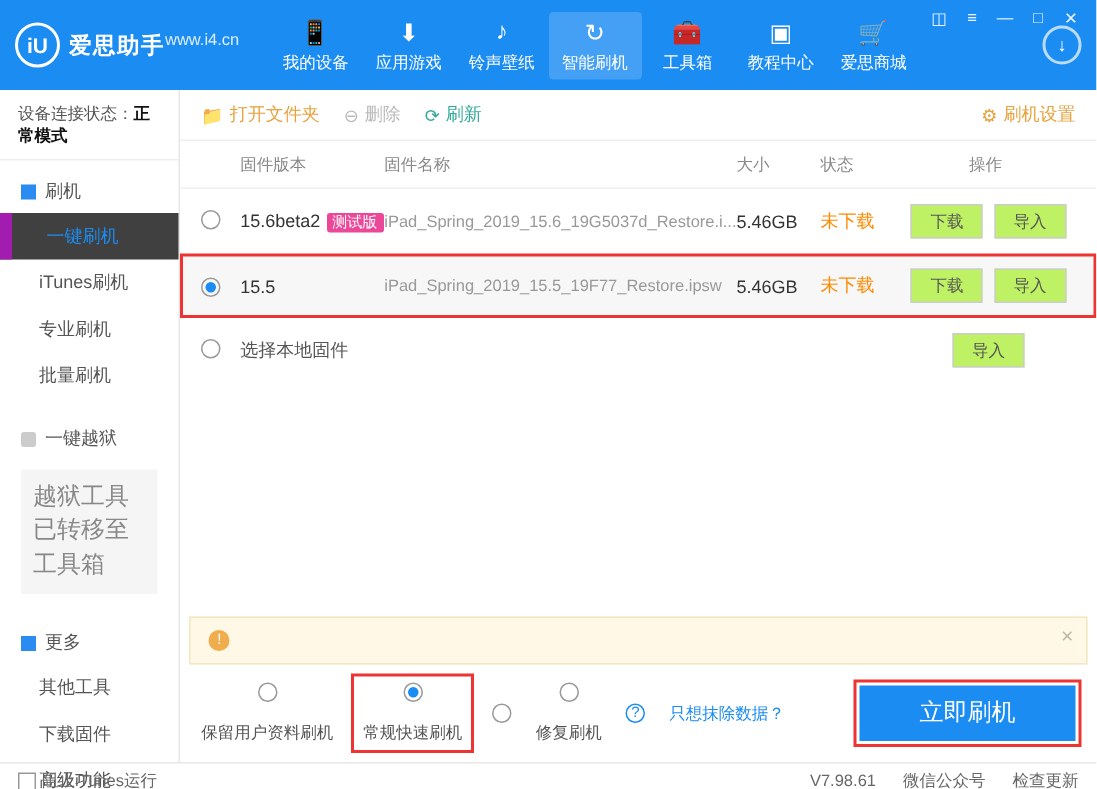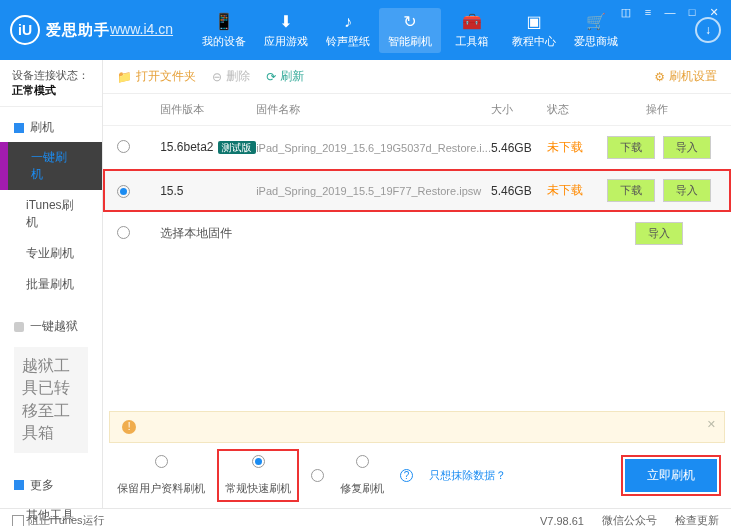--- a/index.html
+++ b/index.html
@@ -2,21 +2,21 @@
 <html><head>
 <meta charset="utf-8">
 <style>
   * { margin: 0; padding: 0; box-sizing: border-box; font-family: "Microsoft YaHei", Arial, sans-serif; }
   body { width: 731px; height: 526px; background: #fff; font-size: 12px; color: #333; overflow: hidden; }
 
   .titlebar { height: 60px; background: linear-gradient(#1b8cf2,#1b8cf2); color: #fff; display: flex; align-items: center; padding: 0 10px; }
   .logo { width: 30px; height: 30px; border: 2px solid #fff; border-radius: 50%; display: flex; align-items: center; justify-content: center; font-weight: bold; font-size: 14px; margin-right: 6px; }
   .brand { display: flex; flex-direction: row; margin-right: 20px; }
   .brand-name { font-size: 15px; font-weight: bold; letter-spacing: 1px; }
-  .brand-url { font-size: 14px; opacity: .85; text-decoration: underline; }
+  .brand-url { font-size: 11px; opacity: .85; }
   .nav { display: flex; gap: 0; flex: 1; }
   .nav-item { width: 62px; text-align: center; cursor: pointer; padding: 4px 0; }
   .nav-item.active { background: rgba(255,255,255,.18); border-radius: 3px; }
   .nav-icon { height: 20px; display: flex; align-items: center; justify-content: center; font-size: 16px; }
   .nav-label { font-size: 11px; margin-top: 2px; }
   .win-controls { display: flex; gap: 8px; position: absolute; right: 10px; top: 6px; font-size: 11px; }
   .win-btn { width: 14px; height: 14px; cursor: pointer; opacity: .9; text-align: center; }
   .dl-circle { width: 26px; height: 26px; border: 2px solid rgba(255,255,255,.7); border-radius: 50%; display: flex; align-items: center; justify-content: center; cursor: pointer; margin-left: 8px; }
 
   .body { display: flex; height: 448px; }
@@ -35,46 +35,46 @@
 
   .main { flex: 1; display: flex; flex-direction: column; }
   .toolbar { height: 34px; border-bottom: 1px solid #eee; display: flex; align-items: center; padding: 0 14px; gap: 16px; color: #666; }
   .tool-link { display: flex; align-items: center; gap: 4px; cursor: pointer; }
   .tool-link.orange { color: #e6a23c; }
   .tool-right { margin-left: auto; color: #e6a23c; display: flex; align-items: center; gap: 4px; cursor: pointer; }
   .gear { color: #e6a23c; }
 
   .thead { display: flex; padding: 8px 14px; color: #888; font-size: 11px; border-bottom: 1px solid #f0f0f0; }
   .c-radio { width: 26px; }
-  .c-ver { width: 96px; margin-left: 17px; }
+  .c-ver { width: 96px; }
   .c-name { flex: 1; }
   .c-size { width: 56px; text-align: left; }
   .c-state { width: 50px; }
   .c-ops { width: 120px; text-align: center; }
 
   .row { display: flex; align-items: center; padding: 10px 14px; font-size: 12px; }
   .row.selected { outline: 2px solid #e33; outline-offset: -2px; background: #f7f7f7; }
   .radio { width: 13px; height: 13px; border: 1px solid #999; border-radius: 50%; display: inline-flex; align-items: center; justify-content: center; cursor: pointer; }
   .radio.checked::after { content: ""; width: 7px; height: 7px; background: #1b8cf2; border-radius: 50%; }
-  .beta-tag { background: #0f766e; color: #fff; font-size: 10px; padding: 1px 4px; border-radius: 2px; margin-left: 4px; }
+  .beta-tag { background: #ec4899; color: #fff; font-size: 10px; padding: 1px 4px; border-radius: 2px; margin-left: 4px; }
   .fname { color: #999; font-size: 11px; overflow: hidden; text-overflow: ellipsis; white-space: nowrap; }
   .state-missing { color: #ff8a00; }
   .btn-sm { border: 1px solid #ccc; background: #bef264; padding: 3px 12px; font-size: 11px; cursor: pointer; color: #555; margin-left: 4px; }
   .row-local { color: #555; }
 
   .warning-bar { margin: 0 6px; background: #fff8e6; border: 1px solid #f3e6c0; padding: 8px 12px; display: flex; align-items: center; gap: 8px; color: #8a6d3b; font-size: 11px; position: relative; }
   .warning-bar .close { position: absolute; right: 8px; top: 6px; cursor: pointer; color: #bba; }
   .warn-icon { width: 14px; height: 14px; background: #f0ad4e; color: #fff; border-radius: 50%; text-align: center; line-height: 14px; font-size: 10px; }
 
   .options-row { display: flex; align-items: center; padding: 10px 14px; gap: 16px; font-size: 11px; color: #555; }
   .opt { display: flex; align-items: center; gap: 13px; cursor: pointer; flex-direction: column; }
   .opt.boxed { outline: 2px solid #e33; outline-offset: 2px; padding: 2px 4px; }
   .link-blue { color: #1b8cf2; cursor: pointer; }
   .info-icon { width: 13px; height: 13px; border: 1px solid #1b8cf2; color: #1b8cf2; border-radius: 50%; text-align: center; line-height: 12px; font-size: 10px; }
-  .primary-btn { background: #1b8cf2; color: #fff; border: none; padding: 8px 22px; font-size: 12px; cursor: pointer; }
+  .primary-btn { background: #1b8cf2; color: #fff; border: none; padding: 8px 40px; font-size: 16px; cursor: pointer; }
   .primary-wrap { outline: 2px solid #e33; outline-offset: 2px; margin-left: auto; }
 
   .statusbar { height: 24px; border-top: 1px solid #e7e7e7; display: flex; align-items: center; padding: 0 12px; font-size: 11px; color: #666; gap: 18px; }
   .statusbar .spacer { flex: 1; }
   .chk { width: 12px; height: 12px; border: 1px solid #999; display: inline-block; vertical-align: middle; margin-right: 4px; cursor: pointer; }
 
   .main-content { flex: 1; overflow: hidden; }
 </style>
 </head>
 <body>

